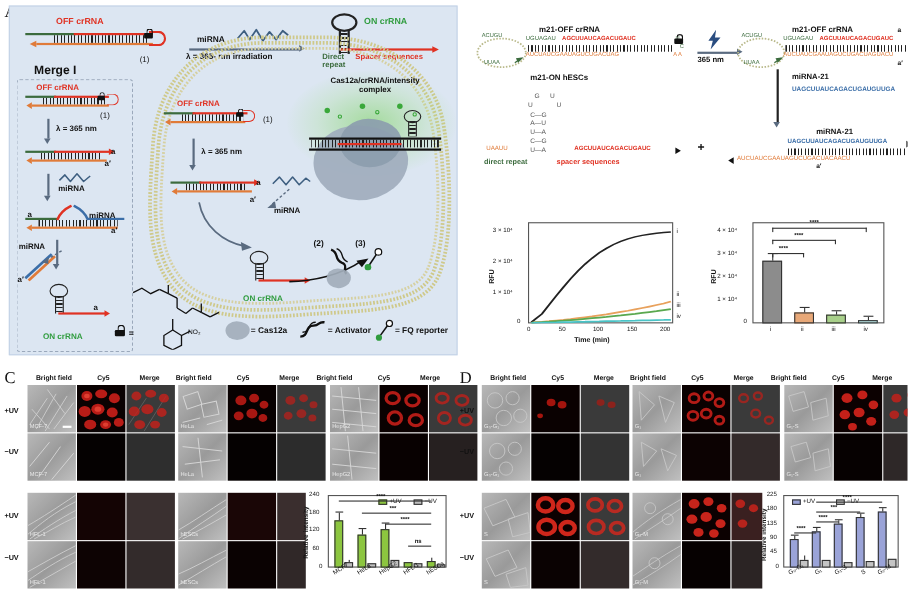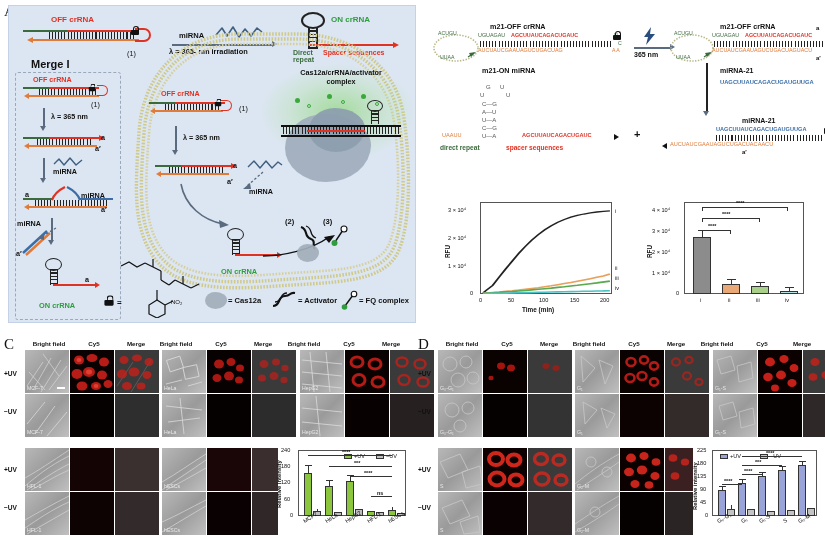--- a/index.html
+++ b/index.html
@@ -267,21 +267,21 @@
     <circle cx="3.5" cy="19" r="3" fill="#2f9c3e"></circle>
     <circle cx="13" cy="5" r="3" fill="#fff" stroke="#111" stroke-width="1.1"></circle>
   </svg>
   <svg style="position:absolute; left:252px; top:228px;" width="78" height="26">
     <path d="M2,22 C22,22 50,16 68,3" fill="none" stroke="#111" stroke-width="1.5"></path>
     <path d="M74,1 L63,3 L68,9 Z" fill="#111"></path>
   </svg>
   <div class="cas-blob" style="left:288px; top:238px; width:22px; height:18px; background:#a2aebb;"></div>
 
   <div class="glow" style="left:252px; top:58px; width:154px; height:96px;"></div>
-  <div class="lbl b blk" style="left:276px; top:62px; font-size:7.2px; width:112px; white-space:normal; text-align:center; line-height:1.25;"><span>Cas12a/crRNA/activator complex</span></div>
+  <div class="lbl b blk" style="left:276px; top:62px; font-size:7.2px; width:112px; white-space:normal; text-align:center; line-height:1.25;"><span>Cas12a/crRNA/intensity complex</span></div>
   <div class="dot" style="left:286px; top:92px; width:5px; height:5px; background:#3aa83a;"></div>
   <div class="dot" style="left:298px; top:98px; width:4px; height:4px; border:1.2px solid #3aa83a;"></div>
   <div class="dot" style="left:318px; top:88px; width:5px; height:5px; background:#3aa83a;"></div>
   <div class="dot" style="left:332px; top:94px; width:4px; height:4px; border:1.2px solid #3aa83a;"></div>
   <div class="dot" style="left:352px; top:88px; width:5px; height:5px; background:#3aa83a;"></div>
   <div class="dot" style="left:366px; top:96px; width:4px; height:4px; border:1.2px solid #3aa83a;"></div>
 
   <div class="cas-blob" style="left:276px; top:108px; width:86px; height:68px; background:#9fadbd;"></div>
   <div class="cas-blob" style="left:300px; top:102px; width:56px; height:44px; background:#8c9dae;"></div>
   <div class="duplex" style="left:272px; top:118px; width:120px; height:16px;">
@@ -324,21 +324,21 @@
     <path d="M2,16 C10,16 6,6 14,6 C20,6 18,2 24,3" fill="none" stroke="#111" stroke-width="2.2"></path>
     <path d="M4,12 C12,12 8,3 16,3" fill="none" stroke="#111" stroke-width="1.3"></path>
   </svg>
   <div class="lbl b blk" style="left:289px; top:291px; font-size:7.6px;">= Activator</div>
 
   <svg style="position:absolute; left:332px; top:284px;" width="18" height="20" viewBox="0 0 18 20">
     <line x1="4" y1="16" x2="12" y2="5" stroke="#111" stroke-width="1.4"></line>
     <circle cx="3.5" cy="17" r="2.8" fill="#2f9c3e"></circle>
     <circle cx="13" cy="4" r="2.8" fill="#fff" stroke="#111" stroke-width="1.1"></circle>
   </svg>
-  <div class="lbl b blk" style="left:350px; top:291px; font-size:7.6px;">= FQ complex</div>
+  <div class="lbl b blk" style="left:350px; top:291px; font-size:7.6px;">= FQ reporter</div>
 </div>
 
 <div class="panel-letter" style="left:422px; top:3px;">B</div>
 <div id="panelB">
 
   <div class="lbl b blk" style="left:70px; top:18px; font-size:7.2px;">m21-OFF crRNA</div>
 
   <svg style="position:absolute; left:10px; top:26px;" width="52" height="34">
     <ellipse cx="26" cy="17" rx="22" ry="13" fill="none" stroke="#b9b98a" stroke-width="1.6" stroke-dasharray="1.4,1.4"></ellipse>
     <path d="M38,26 L44,22" stroke="#3b6b3d" stroke-width="1.2"></path>
@@ -379,21 +379,21 @@
     <div class="rungs" style="left:2px; top:8px; width:130px; height:6px;"></div>
     <div class="lbl orn" style="left:0; top:15px; font-size:5.4px;">AUCUAUCGAAUAGUCUGACUAGUACU</div>
   </div>
   <div class="lbl b blk" style="left:396px; top:20px; font-size:6px;">a</div>
   <div class="lbl b blk" style="left:396px; top:50px; font-size:6px;">a′</div>
 
   <div class="arrow-down" style="left:286px; top:58px; height:48px; background:#222;"></div>
   <div class="lbl b blk" style="left:300px; top:62px; font-size:7px;">miRNA-21</div>
   <div class="lbl b blu" style="left:300px; top:74px; font-size:5.8px;">UAGCUUAUCAGACUGAUGUUGA</div>
 
-  <div class="lbl b blk" style="left:62px; top:62px; font-size:7.2px;">m21-ON miRNA</div>
+  <div class="lbl b blk" style="left:62px; top:62px; font-size:7.2px;">m21-ON hESCs</div>
   <svg style="position:absolute; left:48px; top:76px;" width="54" height="62" viewBox="0 0 54 62">
     <text x="18" y="8" font-size="6" fill="#555" font-family="Liberation Sans, sans-serif">G</text>
     <text x="32" y="8" font-size="6" fill="#555" font-family="Liberation Sans, sans-serif">U</text>
     <text x="12" y="16" font-size="6" fill="#555" font-family="Liberation Sans, sans-serif">U</text>
     <text x="38" y="16" font-size="6" fill="#555" font-family="Liberation Sans, sans-serif">U</text>
     <text x="14" y="25" font-size="6" fill="#555" font-family="Liberation Sans, sans-serif">C—G</text>
     <text x="14" y="33" font-size="6" fill="#555" font-family="Liberation Sans, sans-serif">A—U</text>
     <text x="14" y="41" font-size="6" fill="#555" font-family="Liberation Sans, sans-serif">U—A</text>
     <text x="14" y="49" font-size="6" fill="#555" font-family="Liberation Sans, sans-serif">C—G</text>
     <text x="14" y="57" font-size="6" fill="#555" font-family="Liberation Sans, sans-serif">U—A</text>

